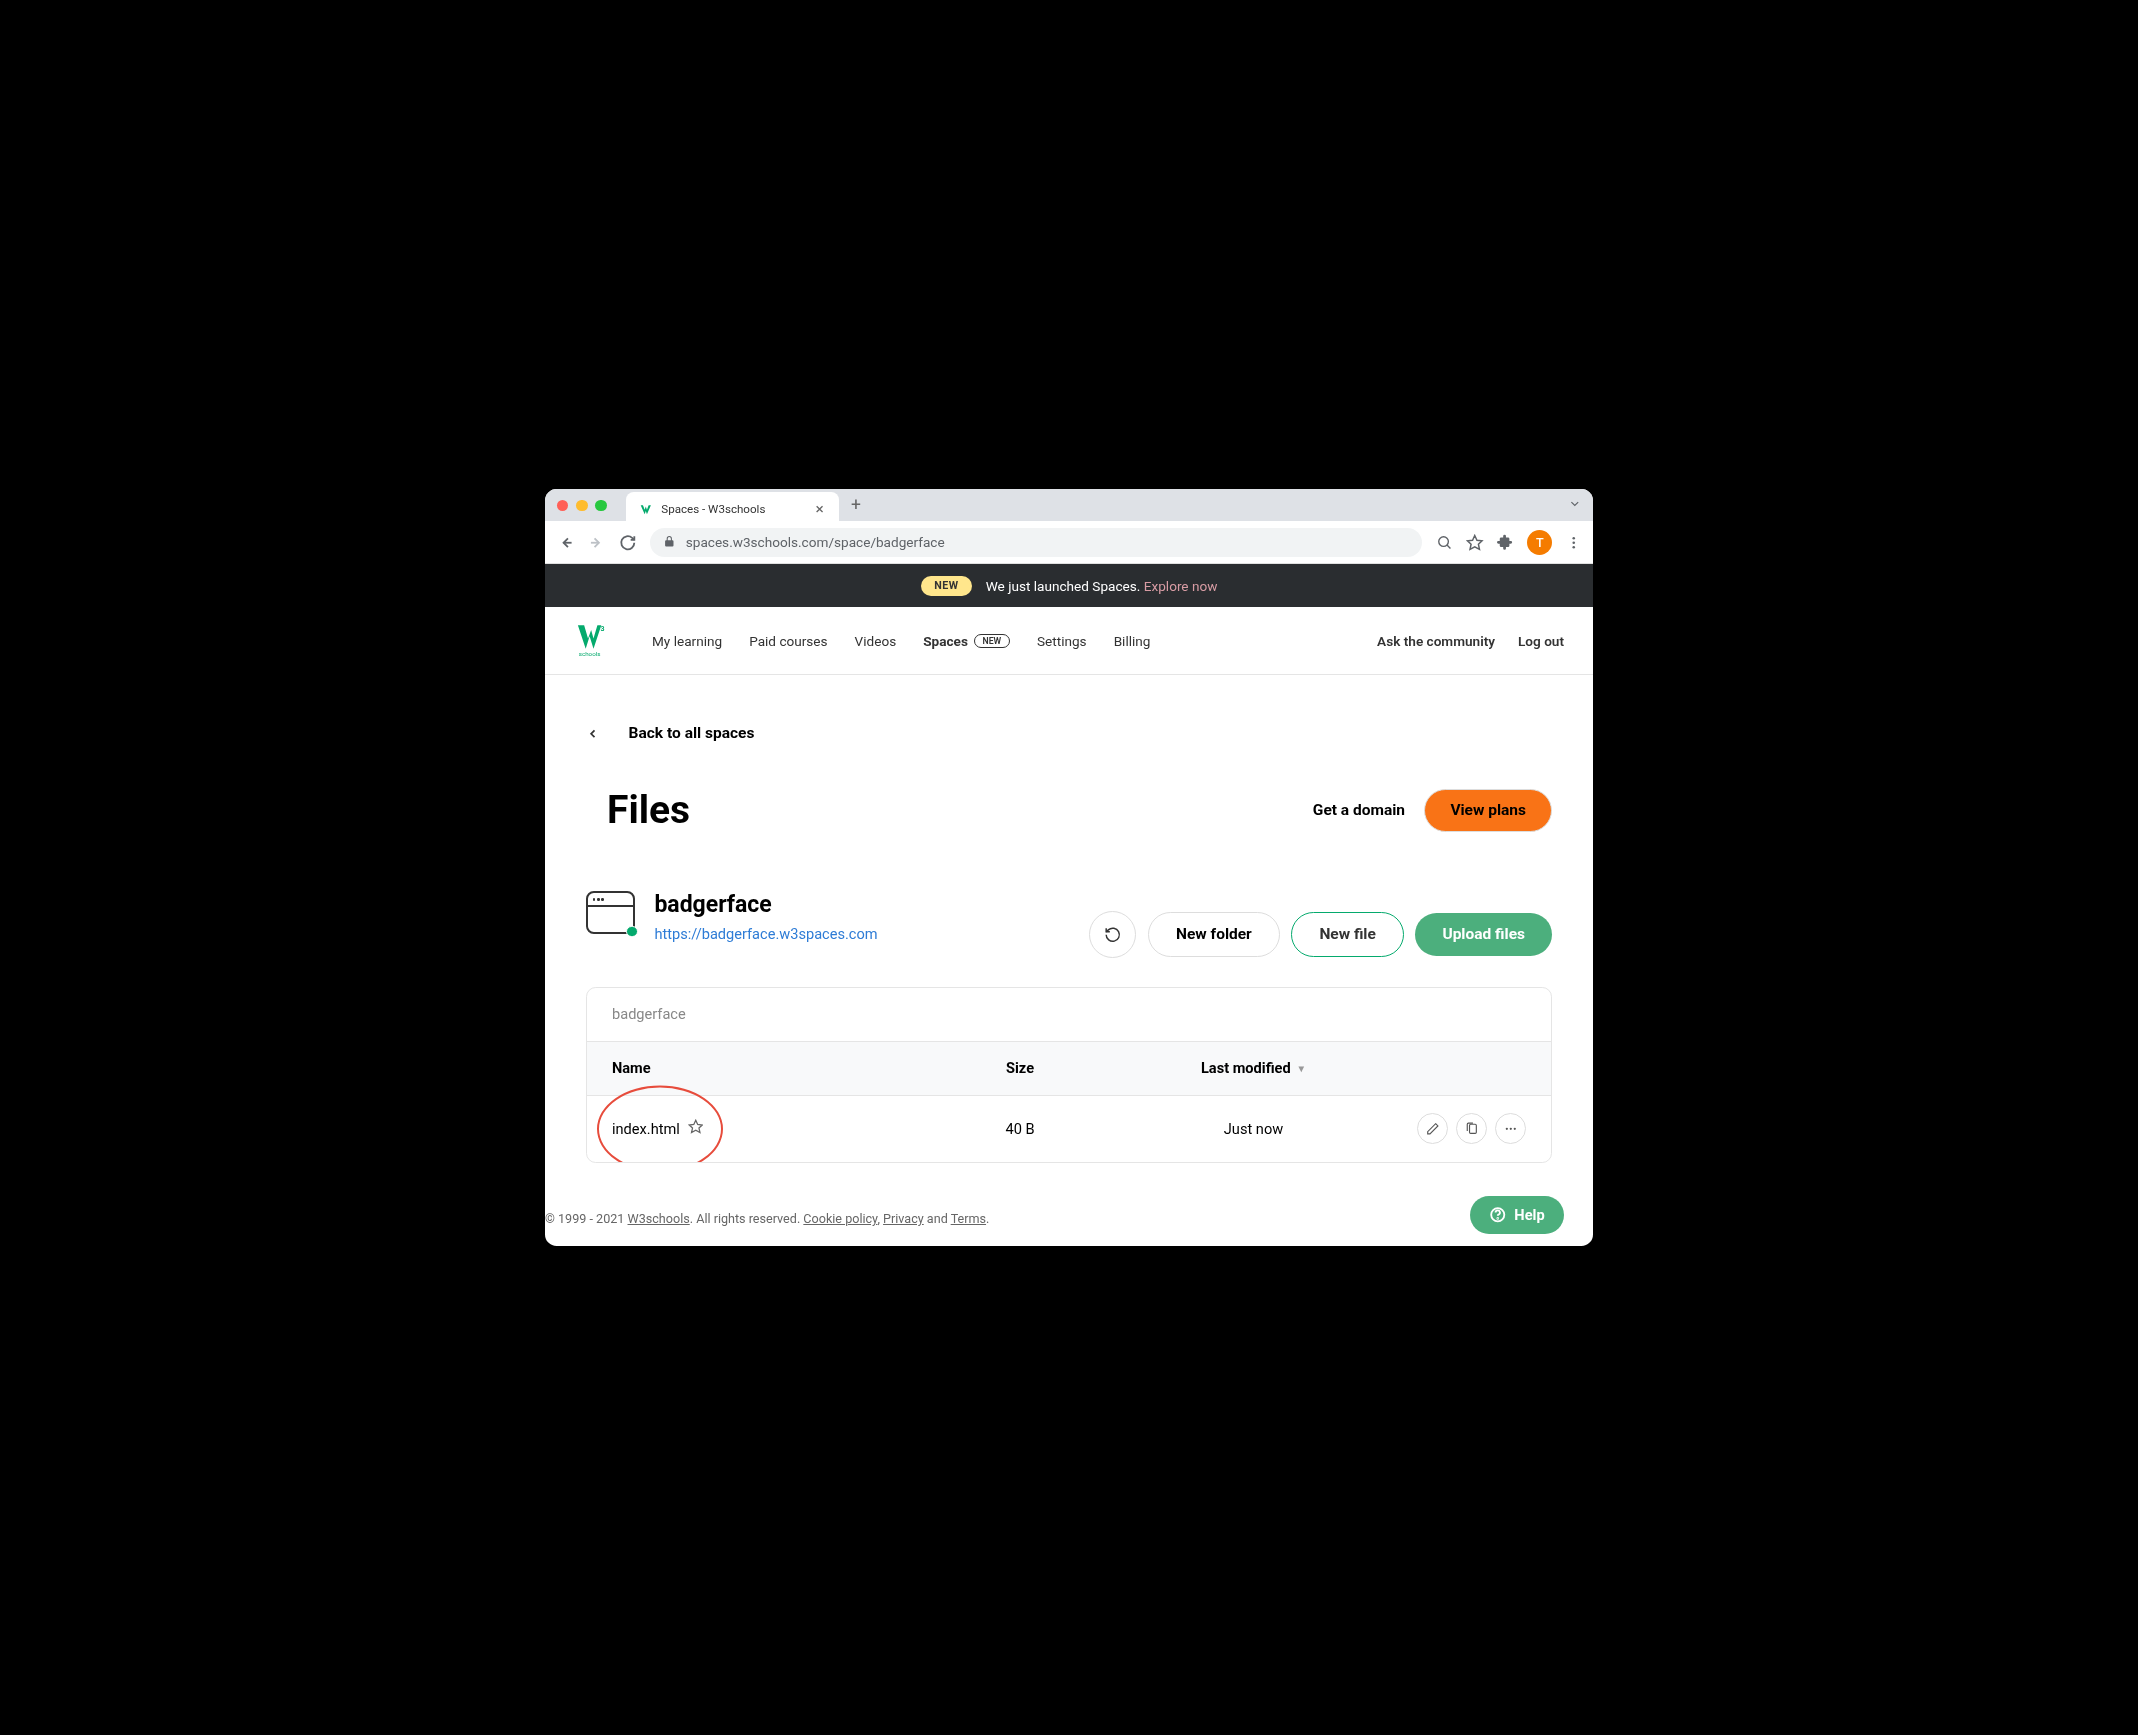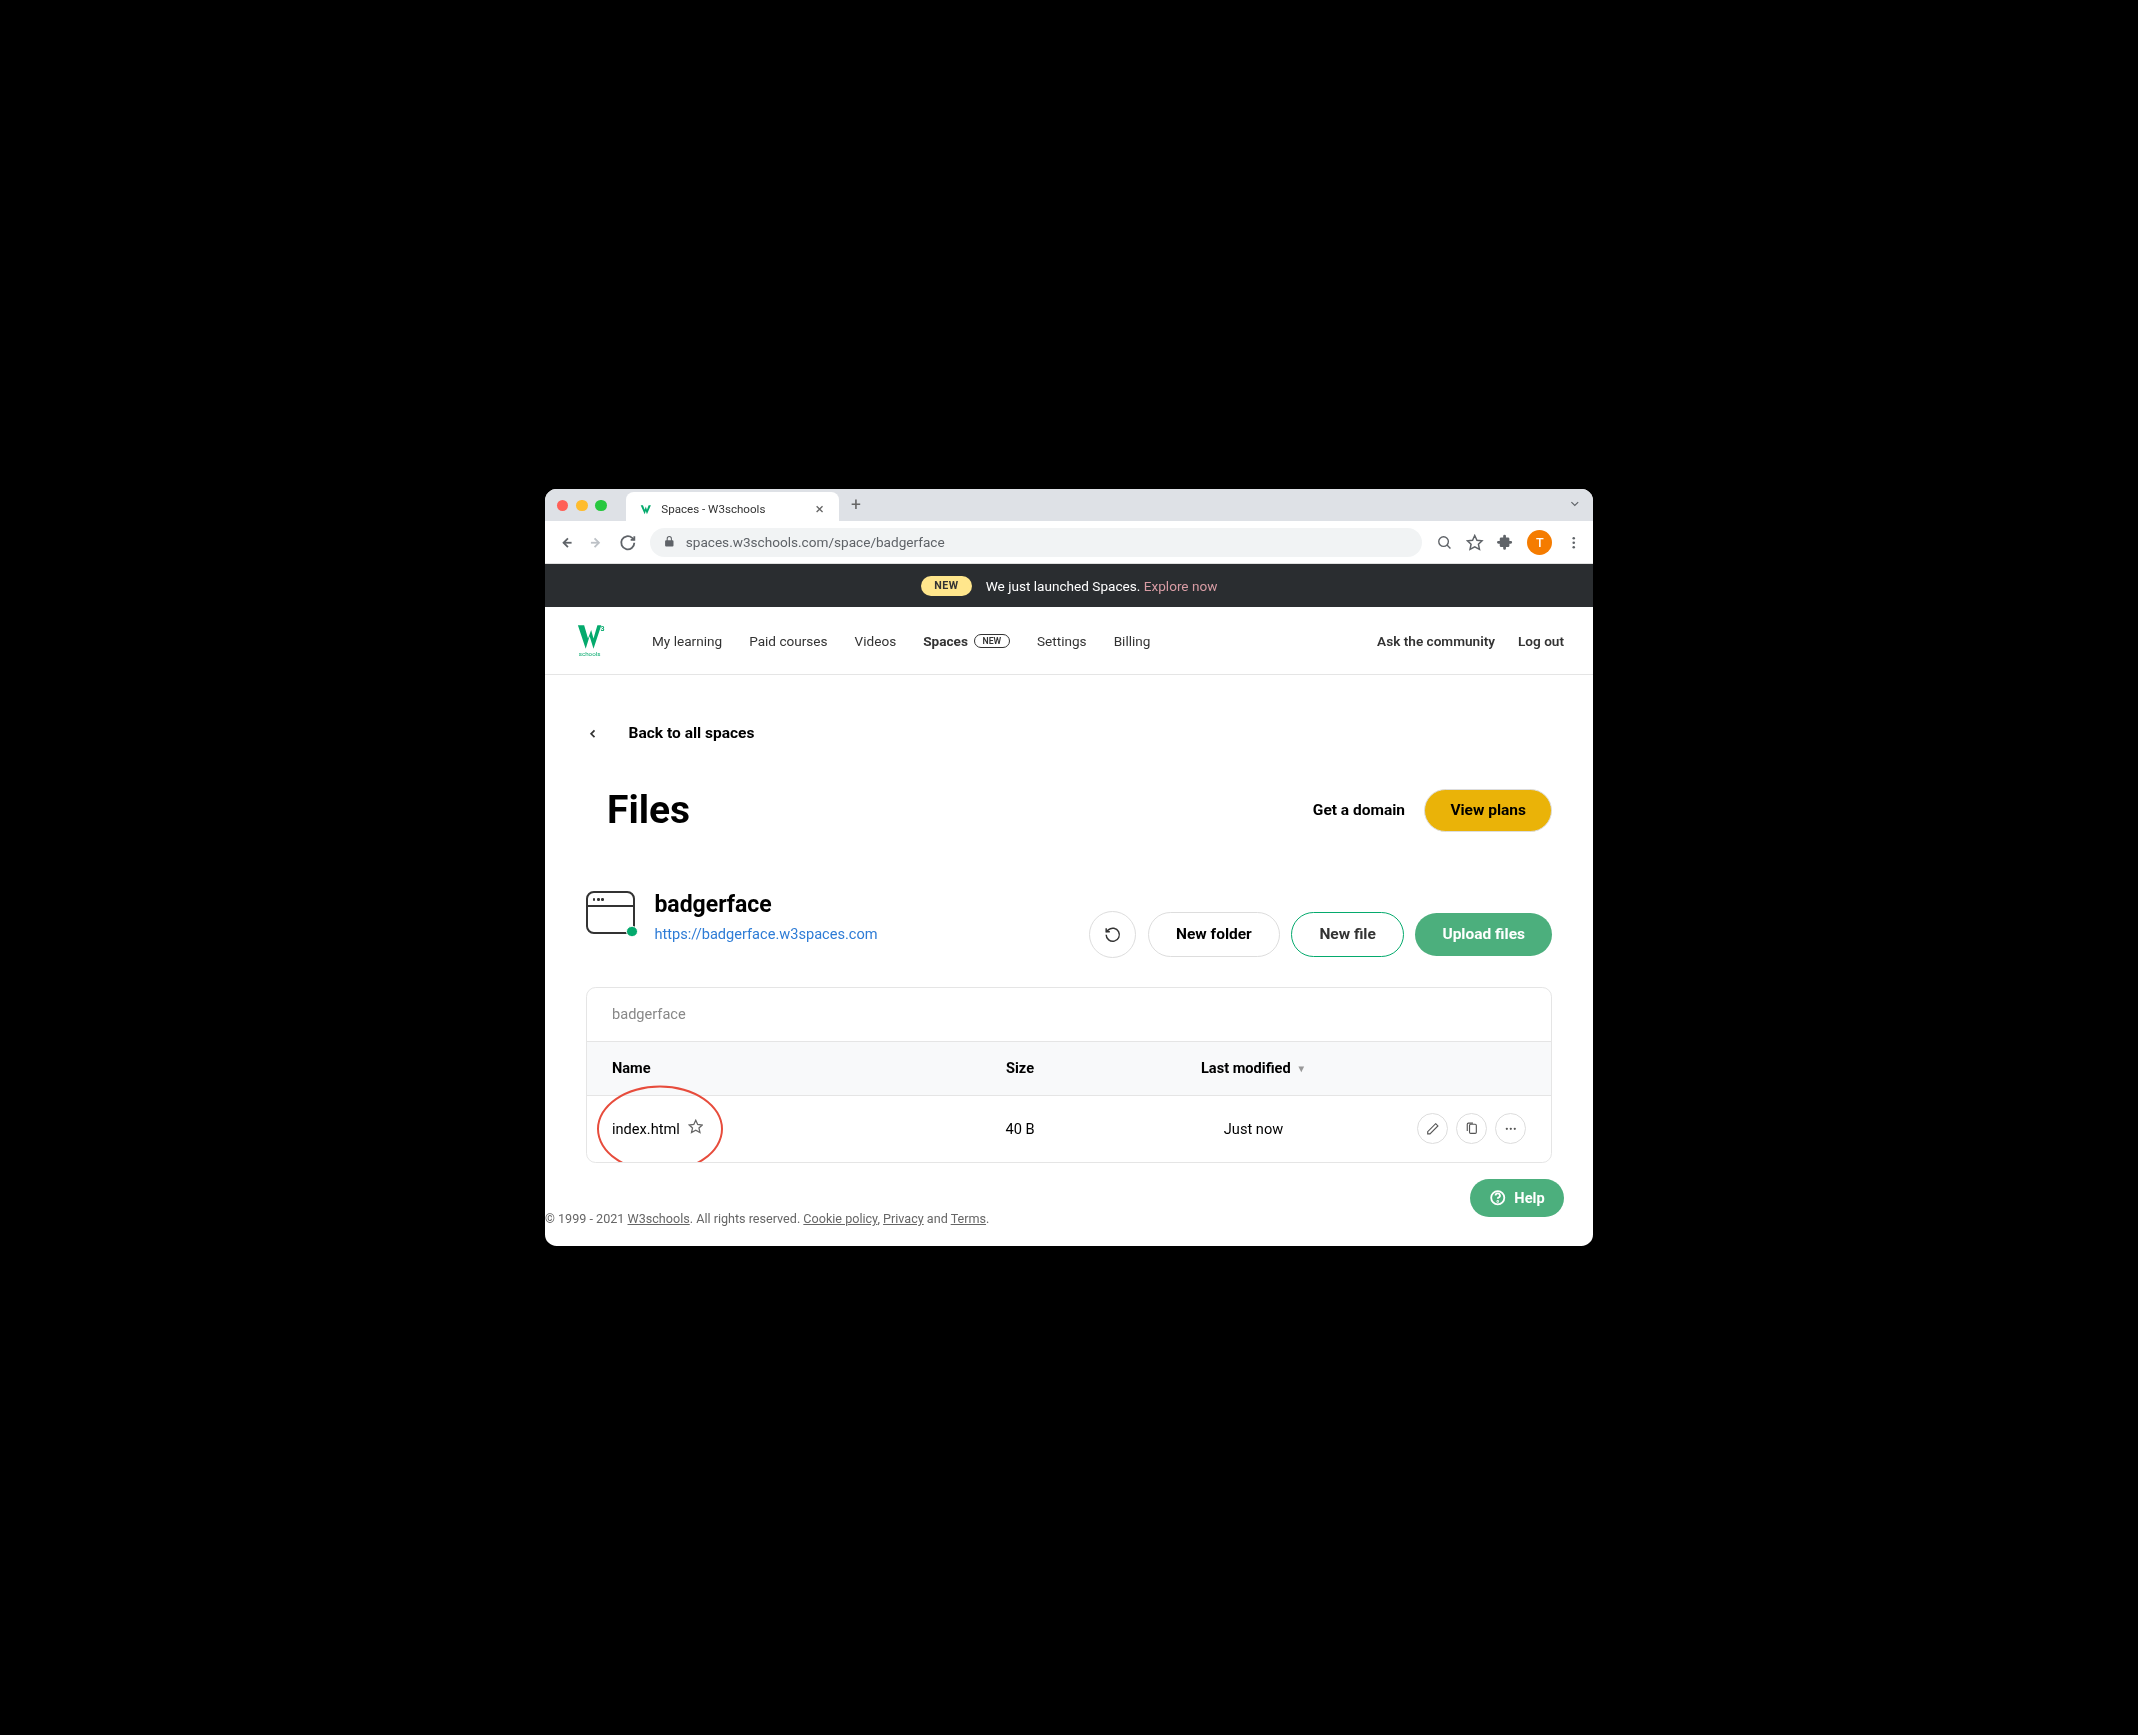--- a/index.html
+++ b/index.html
@@ -38,21 +38,21 @@
 .nav-pill { border: 1px solid #333; border-radius: 9.7px; font-size: 8.7px; padding: 1px 7.8px; font-weight: 600; }
 .nav-right { margin-left: auto; display: flex; gap: 23px; font-size: 13.6px; font-weight: 600; color: #333; }
 .nav-right-item { cursor: pointer; }
 
 .content { padding: 49px 41px 19.4px; }
 .back-link { display: flex; align-items: center; gap: 29px; font-weight: 700; font-size: 15.5px; cursor: pointer; margin-bottom: 45px; text-align: center; }
 .page-header { display: flex; align-items: center; justify-content: space-between; margin-bottom: 58px; }
 .page-title { font-size: 39px; font-weight: 700; margin-left: 21px; }
 .header-actions { display: flex; align-items: center; gap: 19.4px; }
 .get-domain { font-weight: 700; font-size: 15.5px; cursor: pointer; }
-.view-plans-btn { border: 1px solid #ddd; border-radius: 23px; padding: 11.6px 25px; font-weight: 700; font-size: 15.5px; cursor: pointer; background: #eab308; }
+.view-plans-btn { border: 1px solid #ddd; border-radius: 23px; padding: 11.6px 25px; font-weight: 700; font-size: 15.5px; cursor: pointer; background: #f97316; }
 
 .space-header { display: flex; align-items: flex-start; justify-content: space-between; margin-bottom: 29px; }
 .space-info { display: flex; gap: 19.4px; align-items: flex-start; }
 .space-icon-box { width: 49px; height: 43px; border: 2.4px solid #333; border-radius: 7.8px; position: relative; }
 .space-icon-dots { position: absolute; top: 4.9px; left: 4.9px; display: flex; gap: 1.9px; }
 .space-icon-dots span { width: 2.4px; height: 2.4px; background: #333; border-radius: 50%; }
 .space-icon-line { position: absolute; top: 11.6px; left: 0; right: 0; height: 1.9px; background: #333; }
 .space-icon-status { position: absolute; bottom: -4.9px; right: -4.9px; width: 11.6px; height: 11.6px; background: #04aa6d; border-radius: 50%; border: 1.9px solid #fff; }
 .space-name { font-size: 23px; font-weight: 700; margin-bottom: 5.8px; }
 .space-url { color: #2e7cd6; font-size: 14.6px; cursor: pointer; }
@@ -74,21 +74,21 @@
 .file-name-cell { display: flex; align-items: center; gap: 7.8px; }
 .star-outline { color: #666; }
 .row-actions { display: flex; gap: 7.8px; justify-content: flex-end; }
 .row-icon-btn { width: 31px; height: 31px; border: 1px solid #ddd; border-radius: 50%; display: flex; align-items: center; justify-content: center; cursor: pointer; background: #fff; color: #555; }
 
 .highlight-circle { position: absolute; left: 9.7px; top: 50%; transform: translateY(-50%); width: 126px; height: 87px; border: 2.9px solid #e74c3c; border-radius: 50%; pointer-events: none; }
 
 .footer { text-align: left; padding: 29px 0 19.4px; font-size: 12.6px; color: #666; }
 .footer a { color: #666; text-decoration: underline; cursor: pointer; }
 
-.help-fab { position: absolute; bottom: 29px; right: 29px; background: #4caf7d; color: #fff; border-radius: 23px; padding: 9.7px 19.4px; display: flex; align-items: center; gap: 7.8px; font-weight: 700; font-size: 14.6px; cursor: pointer; }
+.help-fab { position: absolute; bottom: 12px; right: 29px; background: #4caf7d; color: #fff; border-radius: 23px; padding: 9.7px 19.4px; display: flex; align-items: center; gap: 7.8px; font-weight: 700; font-size: 14.6px; cursor: pointer; }
 .page-wrap { position: relative; }
 </style>
 </head>
 <body>
 
 <div class="browser-window">
   <div class="chrome-top">
     <div class="traffic-lights">
       <div class="traffic-light tl-red"></div>
       <div class="traffic-light tl-yellow"></div>

